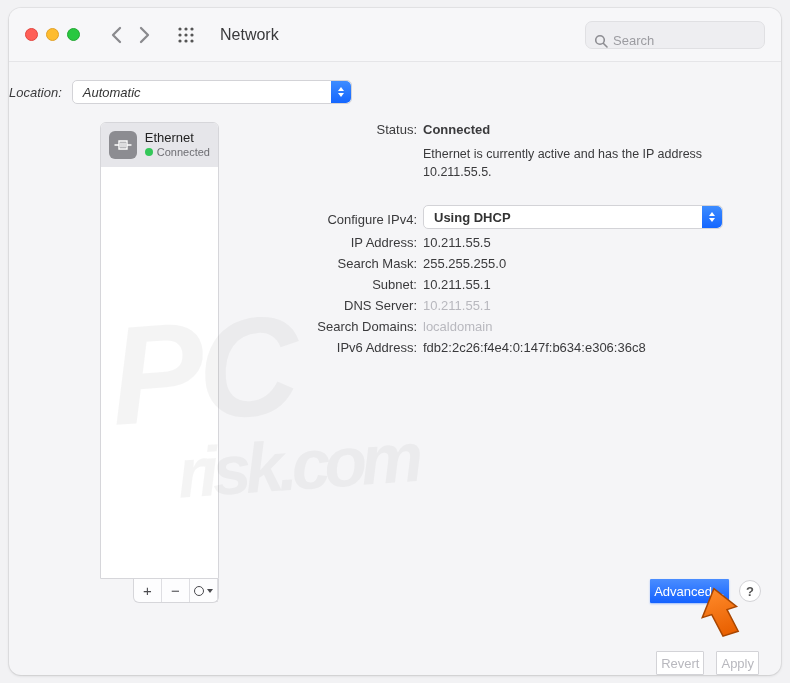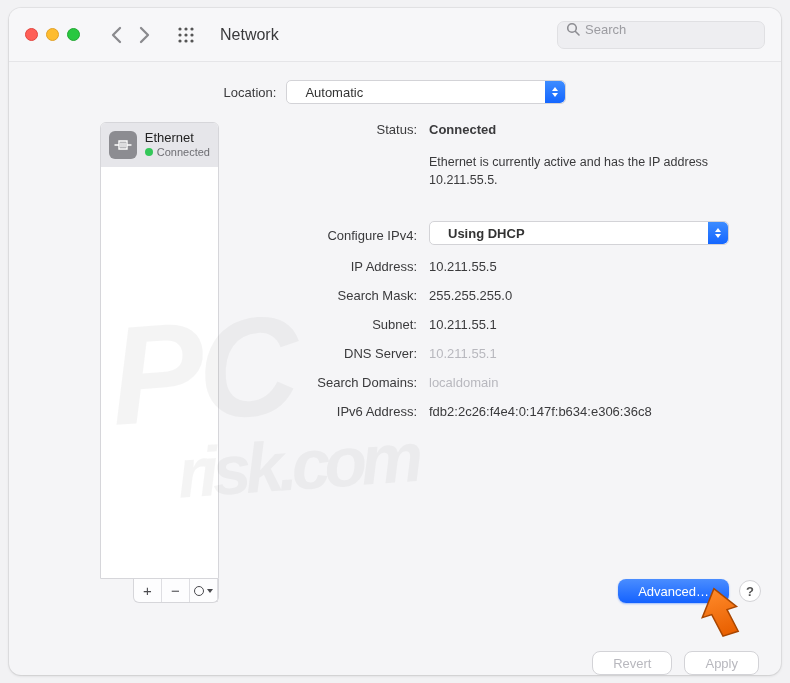--- a/index.html
+++ b/index.html
@@ -47,44 +47,45 @@
     border-radius:6px;
   }
   .grid-btn {
     width: 28px; height:28px;
     display:flex; align-items:center; justify-content:center;
     color:#555; margin-right:10px;
   }
   .toolbar-title { font-size:16px; font-weight:400; color:#3a3a3c; }
   .toolbar-spacer { flex:1; }
   .search-field {
-    width: 208px; height: 28px;
+    width: 180px; height: 28px;
     background:#eeeef1;
     border:1px solid #e0e0e3;
     border-radius: 7px;
-    display:flex; align-items:flex-start;
+    display:flex; align-items:flex-end;
     padding:0 8px;
     color:#8d8d92;
   }
   .search-field svg{ flex:none; margin-right:5px; }
   .search-field span{ font-size:13px; color:#9c9ca1; }
   
   .location-row {
     height: 60px;
-    display:flex; align-items:center; justify-content:center;
+    display:flex; align-items:center; 
     gap:10px;
+    font-style:italic;
   }
   .location-label { font-size:13px; color:#3a3a3c; }
   .select {
     height:24px;
     background:#fff;
     border:1px solid #d3d3d7;
     border-radius:5px;
     display:flex; align-items:center;
-    padding: 0 0 0 18px;
+    padding: 0 0 0 10px;
     font-size:13px;
     color:#333;
     position:relative;
     min-width:220px;
   }
   .select.loc { width: 280px; }
   .select .sel-end {
     width:20px; height:100%;
     background: linear-gradient(#3d8cff,#1466ff);
     border-radius: 0 5px 5px 0;
@@ -159,37 +160,38 @@
     flex:1;
     position:relative;
   }
   .kv-grid {
     display:grid;
     grid-template-columns: 180px 1fr;
     column-gap: 12px;
     row-gap: 14px;
     align-items:center;
     font-size:13px;
+    gap:6px;
   }
   .kv-grid .k { text-align:right; color:#3a3a3c; }
   .kv-grid .v { color:#3a3a3c; }
   .kv-grid .v.muted { color:#b8b8be; }
   .kv-grid .v.bold { font-weight:600; }
   .status-desc { color:#3a3a3c; font-size:12.5px; line-height:1.4; padding-top:3px; grid-column:2; }
   .select.cfg { width: 300px; font-weight: bold; }
 
   .detail-buttons {
     position:absolute;
     right:0; bottom:0;
     display:flex; align-items:center; gap:10px;
   }
   .btn {
     height:24px;
-    border-radius:8px;
-    padding:0 20px;
+    border-radius:1px;
+    padding:0 4px;
     font-size:13px;
     display:flex; align-items:center;
     background:#fff;
     border:1px solid #d3d3d7;
     color:#333;
   }
   .btn.primary {
     background: linear-gradient(#4a8dff,#1462ff);
     border:none; color:#fff;
     box-shadow:0 1px 2px rgba(20,98,255,0.4);

